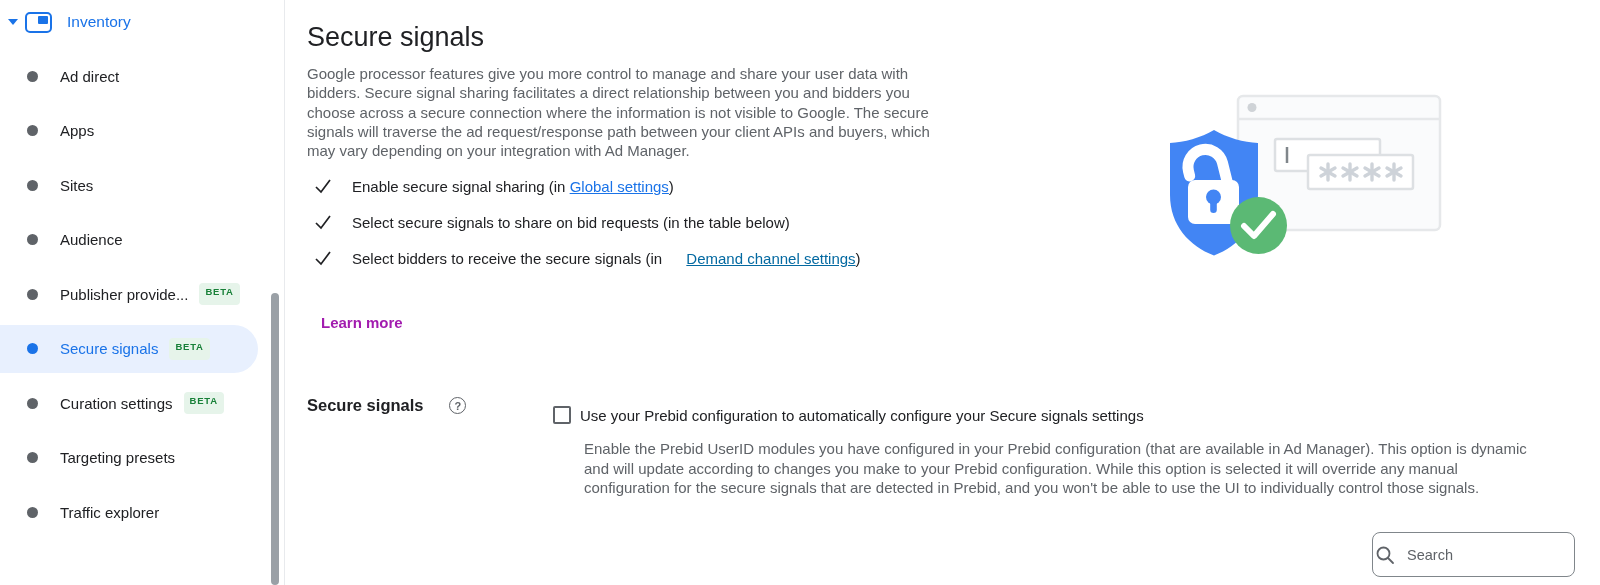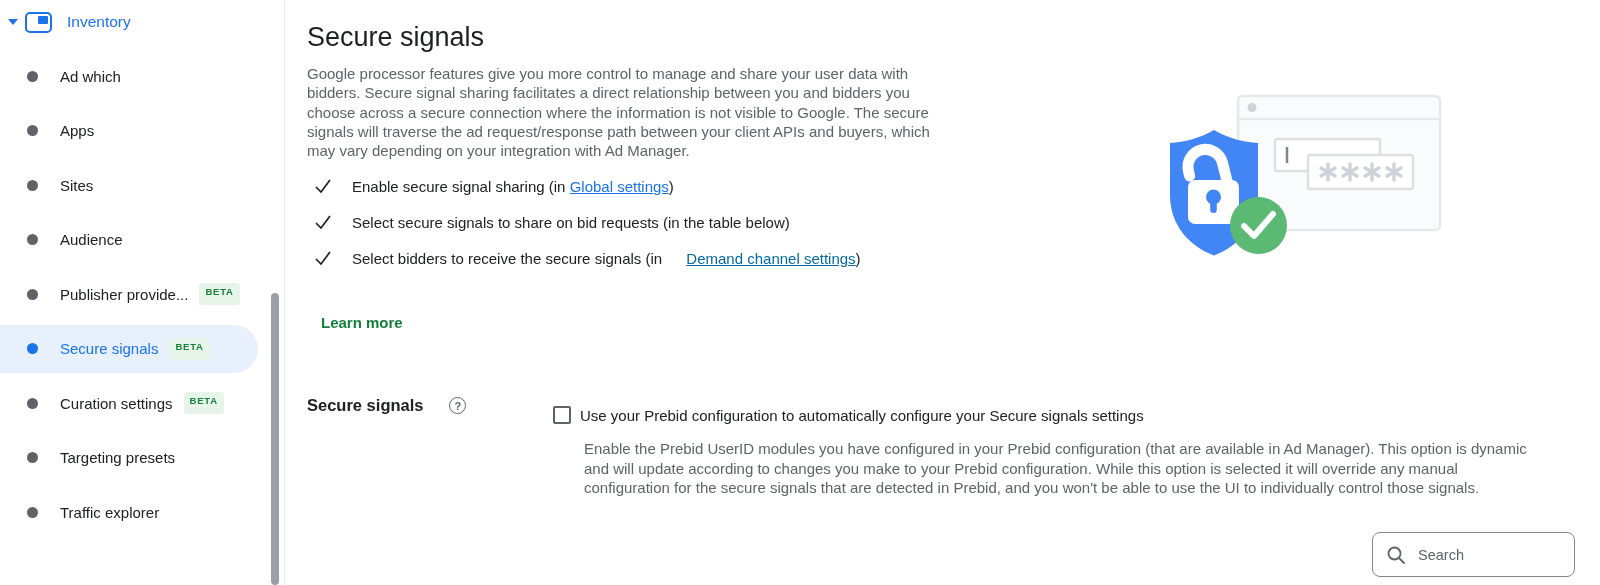--- a/index.html
+++ b/index.html
@@ -35,39 +35,39 @@
   .main { position:absolute; left:307px; top:0; width:1240px; }
   h1 { font-size:27px; font-weight:400; margin-top:20px; line-height:34px; letter-spacing:0; }
   .desc { margin-top:10px; width:624px; font-size:15px; line-height:19.3px; color:#5f6368; }
   .checklist { margin-top:8px; }
   .check-row { height:36px; display:flex; align-items:center; font-size:15px; }
   .check-icon { width:20px; height:20px; margin:0 19px 0 6px; flex:none; }
   a.link { text-decoration:underline; cursor:pointer;text-align:center; }
   a.link-blue { color:#1a73e8; }
   a.link-purple { color:#0369a1;margin-left:20px; }
   .learn-more { display:inline-block; margin:38px 0 0 14px; font-size:15px; font-weight:700;
-                color:#15803d; cursor:pointer; text-decoration:none; }
+                color:#a21caf; cursor:pointer; text-decoration:none; }
 
   .section { margin-top:64px; display:flex; align-items:flex-start; }
   .section-left { width:246px; display:flex; align-items:center; }
   .section-title { font-size:16.5px; font-weight:700; }
   .help-icon { margin-left:26px; width:17px; height:17px; border:1.5px solid #5f6368; border-radius:50%;
                color:#5f6368; font-size:11px; font-weight:700; display:flex; align-items:center;
                justify-content:center; cursor:pointer; }
   .section-right { margin-top:9px; }
   .cb-row { display:flex; align-items:flex-start; }
   .checkbox { width:18px; height:18px; border:2px solid #5f6368; border-radius:2px; background:#fff;
               margin-top:1px; cursor:pointer; flex:none; }
   .cb-label { font-size:15px; margin-left:9px; line-height:21px; }
   .cb-desc { margin:13px 0 0 31px; width:948px; font-size:15px; line-height:19.3px; color:#5f6368; }
 
   
   .search-box { position:absolute; left:1372px; top:532px; width:203px; height:45px;
                 border:1px solid #80868b; border-radius:8px; display:flex; align-items:center;
-                padding-left:13px; background:#fff; }
+                padding-left:2px; background:#fff; }
   .search-box input { border:none; outline:none; font-size:14.5px; width:130px; margin-left:12px;
                       font-family:"Liberation Sans", sans-serif; color:#202124; }
   .search-box input::placeholder { color:#5f6368; }
 
   
   .illus { position:absolute; left:1135px; top:85px; }
 </style>
 </head>
 <body>
 
@@ -75,21 +75,21 @@
   <div class="root-row">
     <span class="caret"></span>
     <span class="inv-icon"></span>
     <span class="root-label">Inventory</span>
   </div>
 
   <div class="side-items">
     <div class="side-item">
       <span class="pill"></span>
         <span class="dot"></span>
-      <span class="side-label">Ad which</span>
+      <span class="side-label">Ad direct</span>
     </div>
     <div class="side-item">
       <span class="pill"></span>
         <span class="dot"></span>
       <span class="side-label">Apps</span>
     </div>
     <div class="side-item">
       <span class="pill"></span>
         <span class="dot"></span>
       <span class="side-label">Sites</span>

